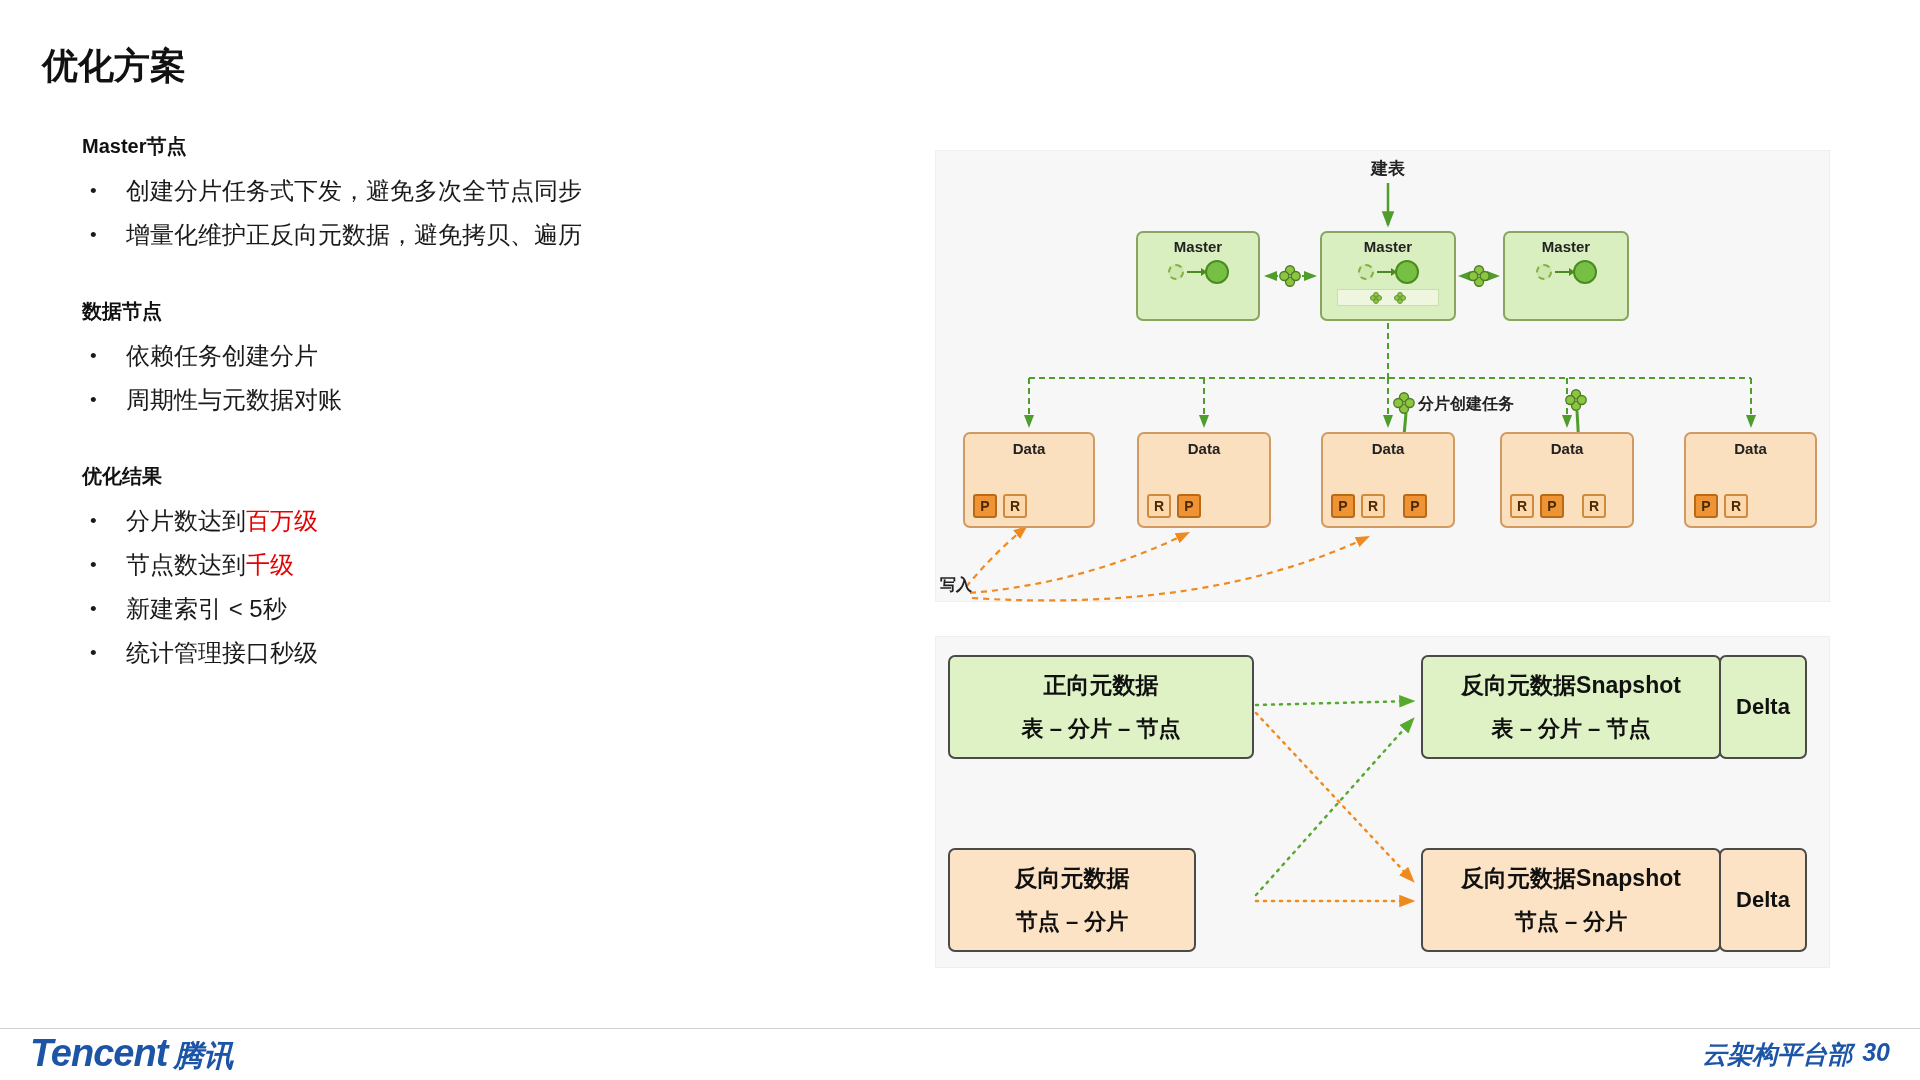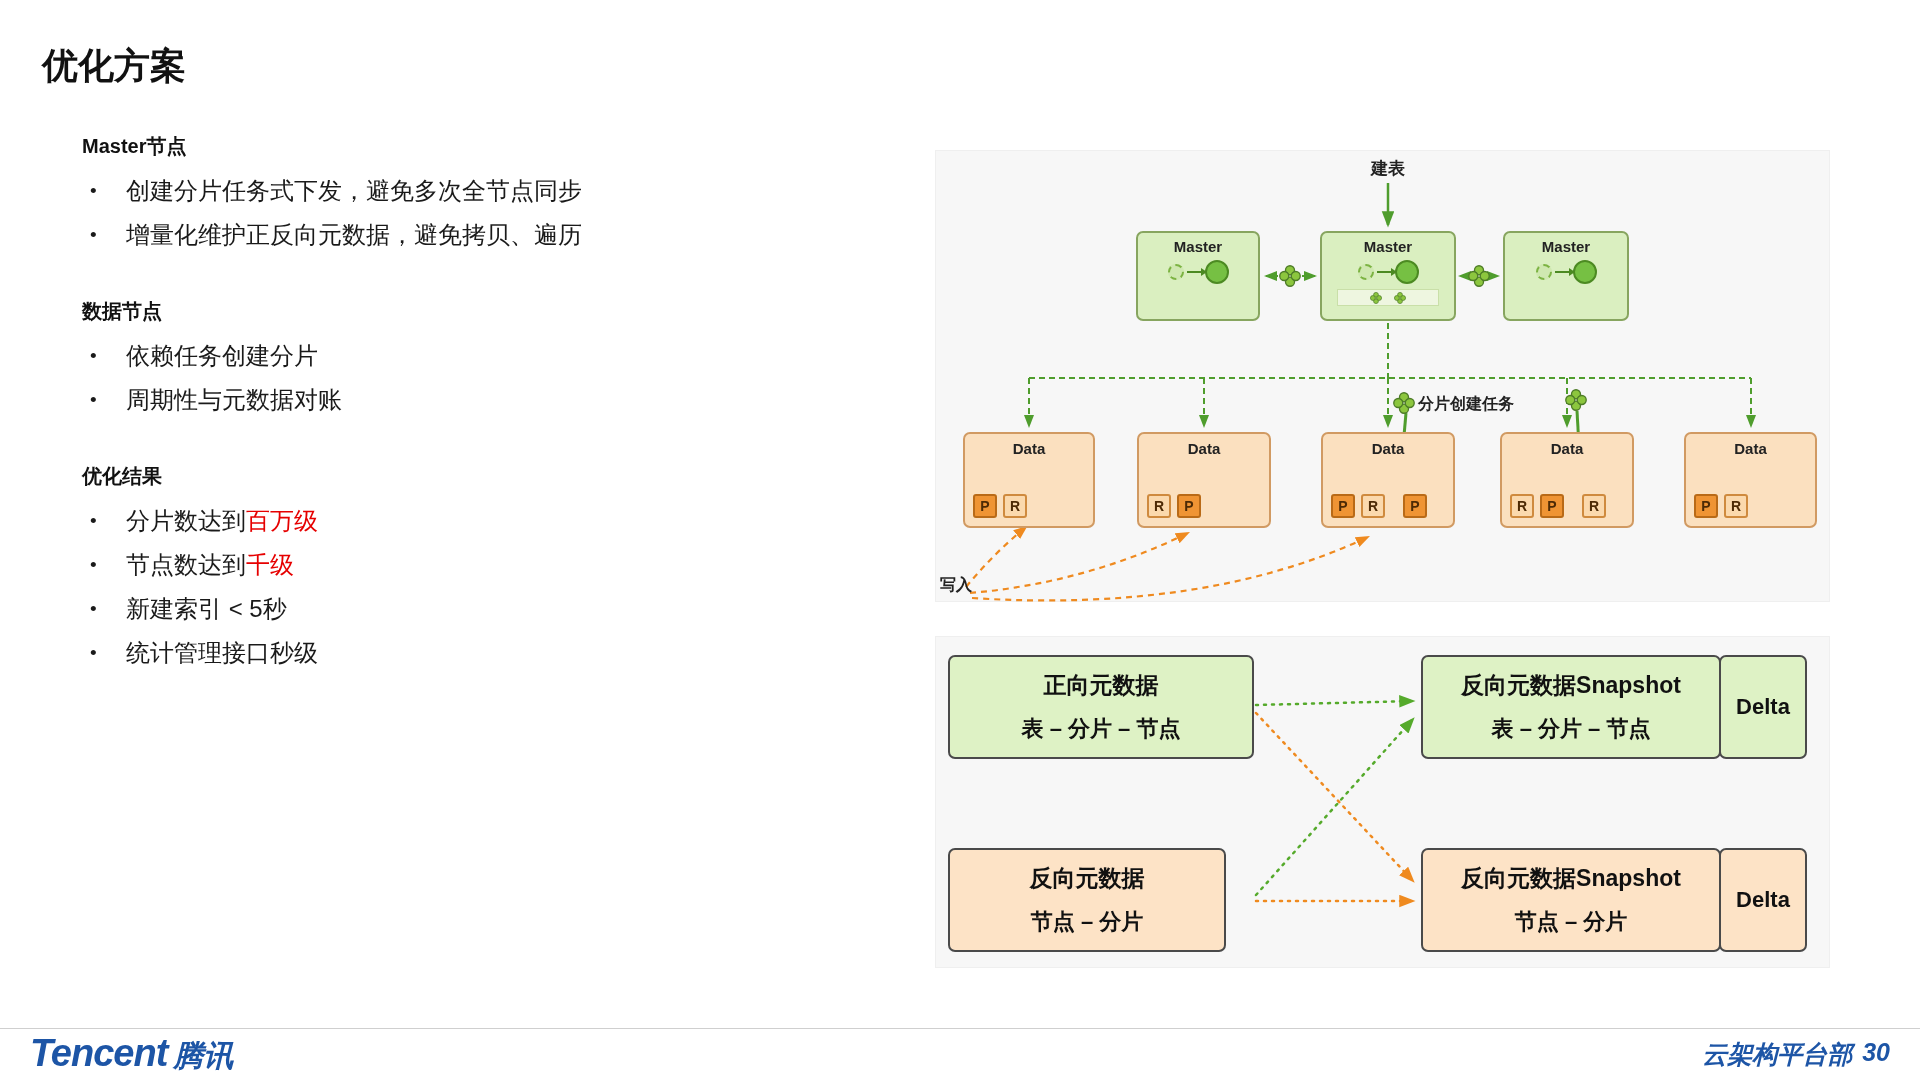--- a/index.html
+++ b/index.html
@@ -278,21 +278,21 @@
     <div class="meta greenbg" style="left:12px;top:18px;width:306px;height:104px;">
       <div class="t">正向元数据</div>
       <div class="s">表 – 分片 – 节点</div>
     </div>
     <div class="meta greenbg" style="left:485px;top:18px;width:300px;height:104px;">
       <div class="t">反向元数据Snapshot</div>
       <div class="s">表 – 分片 – 节点</div>
     </div>
     <div class="deltabox greenbg" style="left:783px;top:18px;width:88px;height:104px;">Delta</div>
 
-    <div class="meta orangebg" style="left:12px;top:211px;width:278px;height:104px;">
+    <div class="meta orangebg" style="left:12px;top:211px;width:248px;height:104px;">
       <div class="t">反向元数据</div>
       <div class="s">节点 – 分片</div>
     </div>
     <div class="meta orangebg" style="left:485px;top:211px;width:300px;height:104px;text-align:right;">
       <div class="t">反向元数据Snapshot</div>
       <div class="s">节点 – 分片</div>
     </div>
     <div class="deltabox orangebg" style="left:783px;top:211px;width:88px;height:104px;">Delta</div>
   </div>
 

